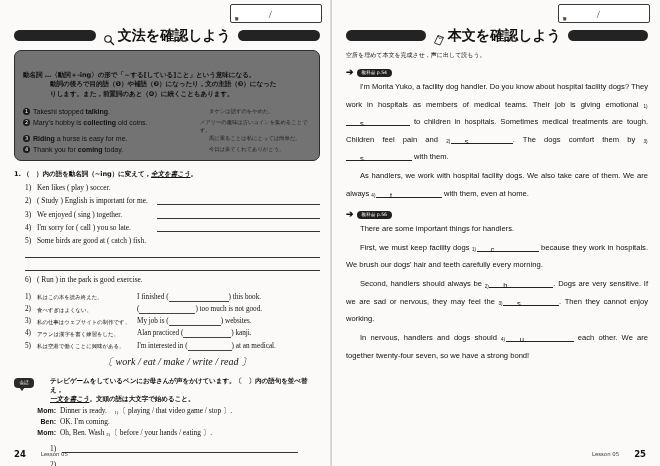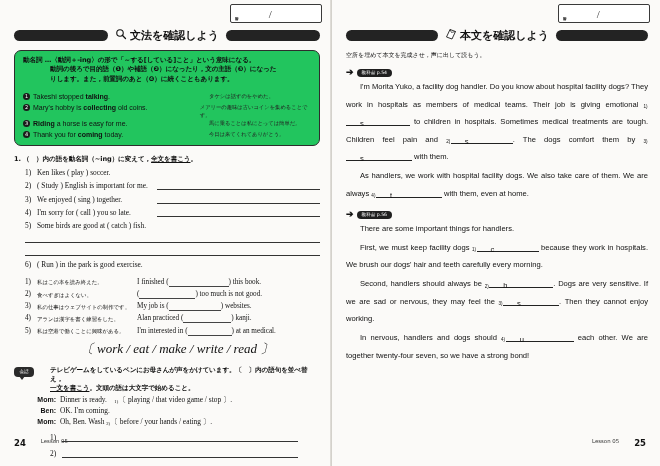--- a/index.html
+++ b/index.html
@@ -34,29 +34,29 @@
 
   
   .sec-head{
     position:relative;display:flex;align-items:center;justify-content:center;
     margin-top:22px;height:15px;
   }
   .bar{height:11px;background:#232323;border-radius:6px;flex:1;}
   .bar.left-b{max-width:118px;margin-right:7px;}
   .bar.right-b{max-width:118px;margin-left:7px;}
   .sec-title{
-    font-family:"DejaVu Sans", sans-serif;font-weight:bold;font-size:11px;
-    white-space:nowrap;display:flex;align-items:flex-start;gap:3px;color:#111;
+    font-family:"DejaVu Sans", sans-serif;font-weight:bold;font-size:14px;
+    white-space:nowrap;display:flex;align-items:flex-end;gap:3px;color:#111;
   }
   .sec-ico{width:12px;height:12px;display:inline-block;}
 
   
   .gbox{
     margin-top:7px;border:1.1px solid #2d2d2d;border-radius:7px;
-    padding:5px 7px 5px 8px;background:#22c55e;
+    padding:20px 7px 5px 8px;background:#737373;
   }
   .gbox-title{
     font-family:"DejaVu Sans", sans-serif;font-weight:bold;font-size:6.6px;
     line-height:1.42;letter-spacing:-0.1px;color:#111;
   }
   .gbox-title .ind{display:block;padding-left:27px;}
   .gsep{height:1px;margin:4px 0 3px 0;}
   .gex{display:flex;font-size:6.6px;line-height:1.5;}
   .gex-num{
     display:inline-block;width:7px;height:7px;border-radius:50%;
@@ -67,36 +67,36 @@
   .gex-en{width:176px;font-family:"Liberation Sans",sans-serif;font-size:7px;}
   .gex-en b{font-weight:bold;}
   .gex-ja{font-family:"DejaVu Sans",sans-serif;font-size:5.3px;color:#222;padding-top:1px;}
 
   
   .ex{margin-top:9px;}
   .ex-head{
     font-family:"DejaVu Sans", sans-serif;font-weight:bold;font-size:6.6px;
     color:#111;letter-spacing:-0.1px;
   }
-  .ex-head .u{text-decoration:underline;}
+  .ex-head .u{text-decoration:underline;font-style:italic;}
   .q-row{display:flex;align-items:flex-end;font-size:7.4px;line-height:1.05;margin-top:3.4px;padding-left:11px;}
   .q-num{width:12px;flex:0 0 auto;}
   .q-en{flex:0 0 auto;width:118px;}
   .q-line{flex:1;border-bottom:0.9px solid #333;height:9px;margin-left:2px;}
   .q-line.blank{border-bottom:none;}
   .wide-line{border-bottom:0.9px solid #333;height:9px;margin:3px 0 0 11px;}
 
   
   .q2-row{display:flex;align-items:flex-end;margin-top:3.2px;padding-left:11px;font-size:7.2px;line-height:1.1;}
   .q2-num{width:12px;flex:0 0 auto;}
   .q2-ja{width:100px;flex:0 0 auto;font-family:"DejaVu Sans",sans-serif;font-size:5.4px;padding-bottom:0.5px;}
   .q2-a{flex:0 0 auto;text-decoration:underline;}
   .q2-par{display:inline-block;}
   .q2-gap{display:inline-block;border-bottom:0.9px solid #444;height:8px;vertical-align:bottom;}
-  .choices{text-align:center;font-size:13px;margin-top:4px;padding-left:20px;font-style:italic;}
+  .choices{text-align:center;font-size:10px;margin-top:4px;padding-left:20px;font-style:italic;}
 
   
   .ex3-head{display:flex;align-items:flex-start;gap:16px;}
   .bub{
     flex:0 0 auto;width:20px;height:10px;background:#2a2a2a;border-radius:4px;
     position:relative;margin-top:1px;
   }
   .bub:after{content:"";position:absolute;left:5px;bottom:-3px;border-left:3px solid transparent;
     border-right:3px solid transparent;border-top:4px solid #2a2a2a;}
   .bub span{
@@ -124,22 +124,22 @@
   }
   .para.ind{text-indent:14px;}
   .bl{
     display:inline-block;border-bottom:0.9px solid #222;
     height:10px;vertical-align:-2px;text-align:left;
     font-family:"Liberation Sans",sans-serif;font-size:7.6px;
   }
 
   
   .foot{
-    position:absolute;bottom:18px;font-family:"DejaVu Sans",sans-serif;
-    display:flex;align-items:flex-start;gap:15px;
+    position:absolute;bottom:7px;font-family:"DejaVu Sans",sans-serif;
+    display:flex;align-items:center;gap:15px;
   }
   .foot.l{left:14px;}
   .foot.r{right:14px;}
   .pg{font-weight:bold;font-size:8.5px;}
   .ls{font-size:5.4px;color:#333;}
 </style>
 </head>
 <body>
 
 <div class="spread">

